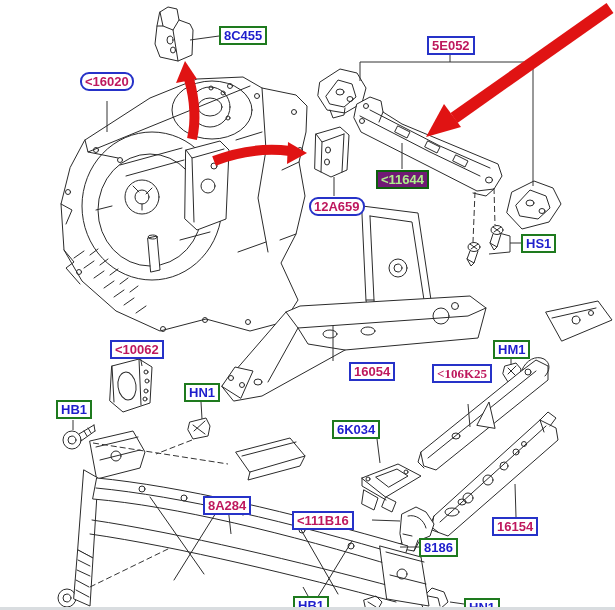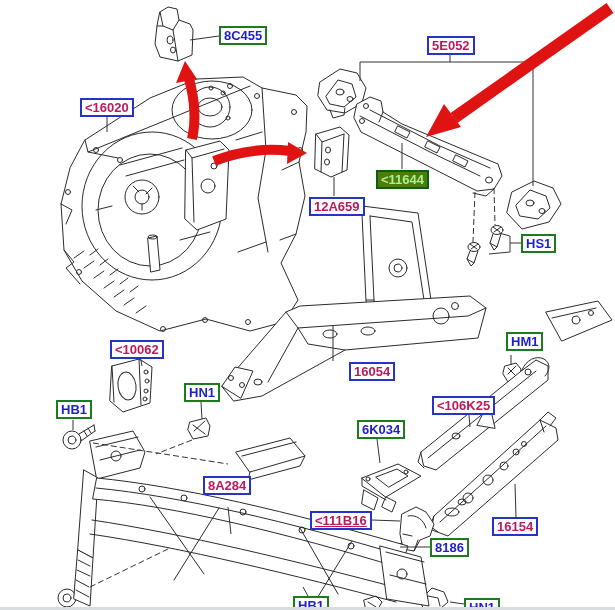--- a/index.html
+++ b/index.html
@@ -3,21 +3,21 @@
 <meta charset="utf-8">
 <style>
   html,body{margin:0;padding:0;background:#fff;}
   #stage{position:relative;width:615px;height:610px;background:#ffffff;overflow:hidden;
          font-family:"Liberation Sans",sans-serif;}
   #art-svg{position:absolute;left:0;top:0;}
   .lbl{position:absolute;font:bold 13px/15px "Liberation Sans",sans-serif;
        background:#fff;padding:0 3px;white-space:nowrap;letter-spacing:0;cursor:pointer;}
   .lbl.blue{color:#be185d;border:2px solid #2632c8;}
   .lbl.green{color:#1e1ecc;border:2px solid #1e7a1e;}
-  .lbl.selected{color:#aef08c;border:2px solid #0d5f0d;background:#4d7c0f;}
+  .lbl.selected{color:#aef08c;border:2px solid #0d5f0d;background:#701a75;}
   #bottom-edge{position:absolute;left:0;bottom:0;width:615px;height:3px;background:#d9dde0;}
 </style>
 </head>
 <body>
 
 <div id="stage">
 
 <svg id="art-svg" width="615" height="610" viewBox="0 0 615 610">
   <g stroke="#2b2b2b" fill="none" stroke-width="1" stroke-linejoin="round" stroke-linecap="round">
 
@@ -238,33 +238,33 @@
       <polygon points="185,61 176,83 197,79" fill="#e01313"></polygon>
     </g>
     <g>
       <path d="M214,161 C240,151 266,148 290,151" stroke="#e01313" stroke-width="10" fill="none"></path>
       <polygon points="307,153 288,142 287,164" fill="#e01313"></polygon>
     </g>
   </g>
 </svg>
 
 <div class="lbl green" style="left:219px;top:26px;">8C455</div>
-<div class="lbl blue" style="left:80px;top:98px;">&lt;16020</div>
+<div class="lbl blue" style="left:80px;top:72px;border-radius:9px;">&lt;16020</div>
 <div class="lbl blue" style="left:427px;top:36px;">5E052</div>
 <div class="lbl selected" style="left:376px;top:170px;">&lt;11644</div>
-<div class="lbl blue" style="left:309px;top:197px;">12A659</div>
+<div class="lbl blue" style="left:309px;top:197px;border-radius:9px;">12A659</div>
 <div class="lbl green" style="left:521px;top:234px;">HS1</div>
 <div class="lbl blue" style="left:311px;top:362px;margin-left:38px;">16054</div>
 <div class="lbl blue" style="left:110px;top:333px;margin-top:7px;">&lt;10062</div>
-<div class="lbl green" style="left:493px;top:332px;margin-left:13px;">HM1</div>
-<div class="lbl blue" style="left:432px;top:396px;">&lt;106K25</div>
+<div class="lbl green" style="left:493px;top:340px;">HM1</div>
+<div class="lbl blue" style="left:432px;top:364px;font-family:Liberation Serif, serif;">&lt;106K25</div>
 <div class="lbl green" style="left:56px;top:400px;">HB1</div>
 <div class="lbl green" style="left:184px;top:383px;">HN1</div>
-<div class="lbl green" style="left:357px;top:420px;">6K034</div>
-<div class="lbl blue" style="left:203px;top:476px;text-align:center;">8A284</div>
-<div class="lbl blue" style="left:310px;top:511px;text-decoration:underline;">&lt;111B16</div>
+<div class="lbl green" style="left:332px;top:420px;">6K034</div>
+<div class="lbl blue" style="left:203px;top:496px;text-align:center;">8A284</div>
+<div class="lbl blue" style="left:292px;top:511px;">&lt;111B16</div>
 <div class="lbl blue" style="left:492px;top:517px;">16154</div>
-<div class="lbl green" style="left:430px;top:538px;">8186</div>
+<div class="lbl green" style="left:419px;top:538px;">8186</div>
 <div class="lbl green" style="left:293px;top:596px;">HB1</div>
 <div class="lbl green" style="left:464px;top:598px;">HN1</div>
 
 <div id="bottom-edge"></div>
 </div>
 
 </body></html>

